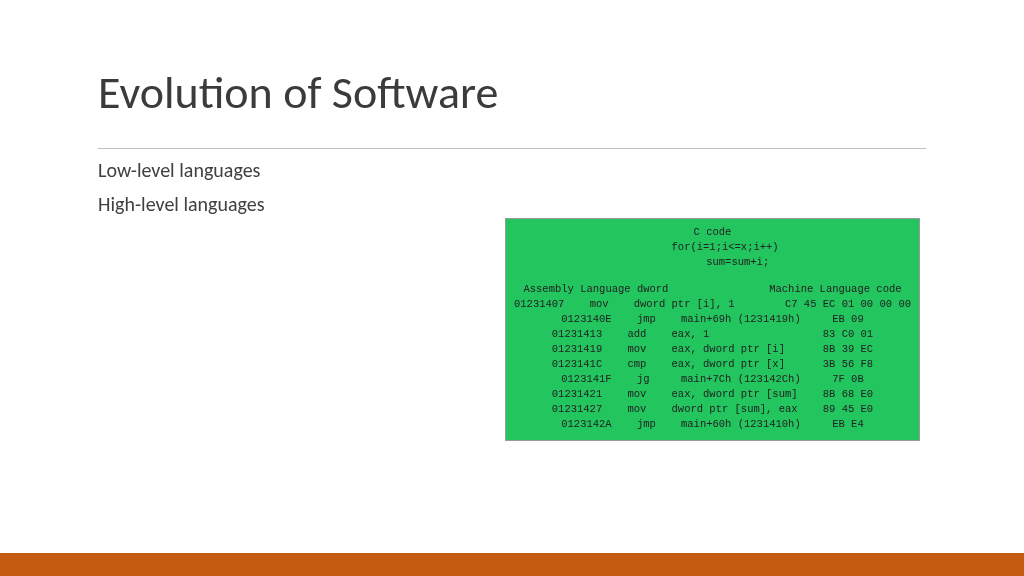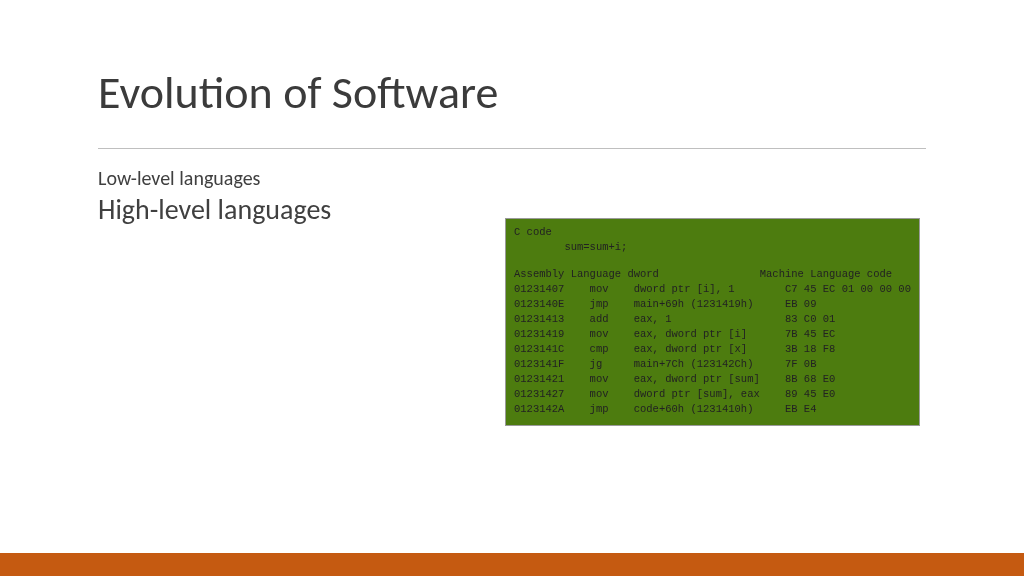--- a/index.html
+++ b/index.html
@@ -11,20 +11,21 @@
     font-family: Calibri, "Segoe UI", Arial, sans-serif;
     color: #404040;
     overflow: hidden;
     position: relative;
   }
   .slide {
     width: 836px;
     height: 576px;
     position: relative;
     box-sizing: border-box;
+    text-align: center;
   }
   .title {
     position: absolute;
     left: 98px;
     top: 64px;
     font-size: 46px;
     font-weight: 300;
     color: #3b3b3b;
     font-family: "Calibri Light", Calibri, "Segoe UI Light", Arial, sans-serif;
   }
@@ -35,37 +36,36 @@
     width: 828px;
     border: none;
     border-top: 1px solid #bfbfbf;
   }
   .bullet1 {
     position: absolute;
     left: 98px;
     top: 158px;
     font-size: 20px;
     color: #404040;
-    margin-top: 8px;
   }
   .bullet2 {
     position: absolute;
     left: 98px;
     top: 192px;
-    font-size: 28px;
+    font-size: 20px;
     color: #404040;
   }
   .codebox {
     position: absolute;
     left: 505px;
     top: 218px;
     width: 415px;
     box-sizing: border-box;
     border: 1px solid #9a9a9a;
-    background: #4d7c0f;
+    background: #22c55e;
     padding: 6px 8px 8px 8px;
   }
   .codebox pre {
     margin: 0;
     font-family: "Courier New", Courier, monospace;
     font-size: 10.5px;
     line-height: 15px;
     color: #222;
     white-space: pre;
   }
@@ -95,29 +95,30 @@
 <div class="slide">
 
   <div class="title">Evolution of Software</div>
   <hr class="rule">
 
   <div class="bullet1">Low-level languages</div>
   <div class="bullet2">High-level languages</div>
 
   <div class="codebox">
     <pre>C code</pre>
+    <pre>    for(i=1;i&lt;=x;i++)</pre>
     <pre>        sum=sum+i;</pre>
     <div class="section-gap"></div>
     <pre>Assembly Language dword                Machine Language code</pre>
     <pre>01231407    mov    dword ptr [i], 1        C7 45 EC 01 00 00 00</pre>
     <pre>0123140E    jmp    main+69h (1231419h)     EB 09</pre>
     <pre>01231413    add    eax, 1                  83 C0 01</pre>
-    <pre>01231419    mov    eax, dword ptr [i]      7B 45 EC</pre>
-    <pre>0123141C    cmp    eax, dword ptr [x]      3B 18 F8</pre>
+    <pre>01231419    mov    eax, dword ptr [i]      8B 39 EC</pre>
+    <pre>0123141C    cmp    eax, dword ptr [x]      3B 56 F8</pre>
     <pre>0123141F    jg     main+7Ch (123142Ch)     7F 0B</pre>
     <pre>01231421    mov    eax, dword ptr [sum]    8B 68 E0</pre>
     <pre>01231427    mov    dword ptr [sum], eax    89 45 E0</pre>
-    <pre>0123142A    jmp    code+60h (1231410h)     EB E4</pre>
+    <pre>0123142A    jmp    main+60h (1231410h)     EB E4</pre>
   </div>
 
   <div class="foot-bar-top"></div>
   <div class="foot-bar-bottom"></div>
 </div>
 
 </body></html>

